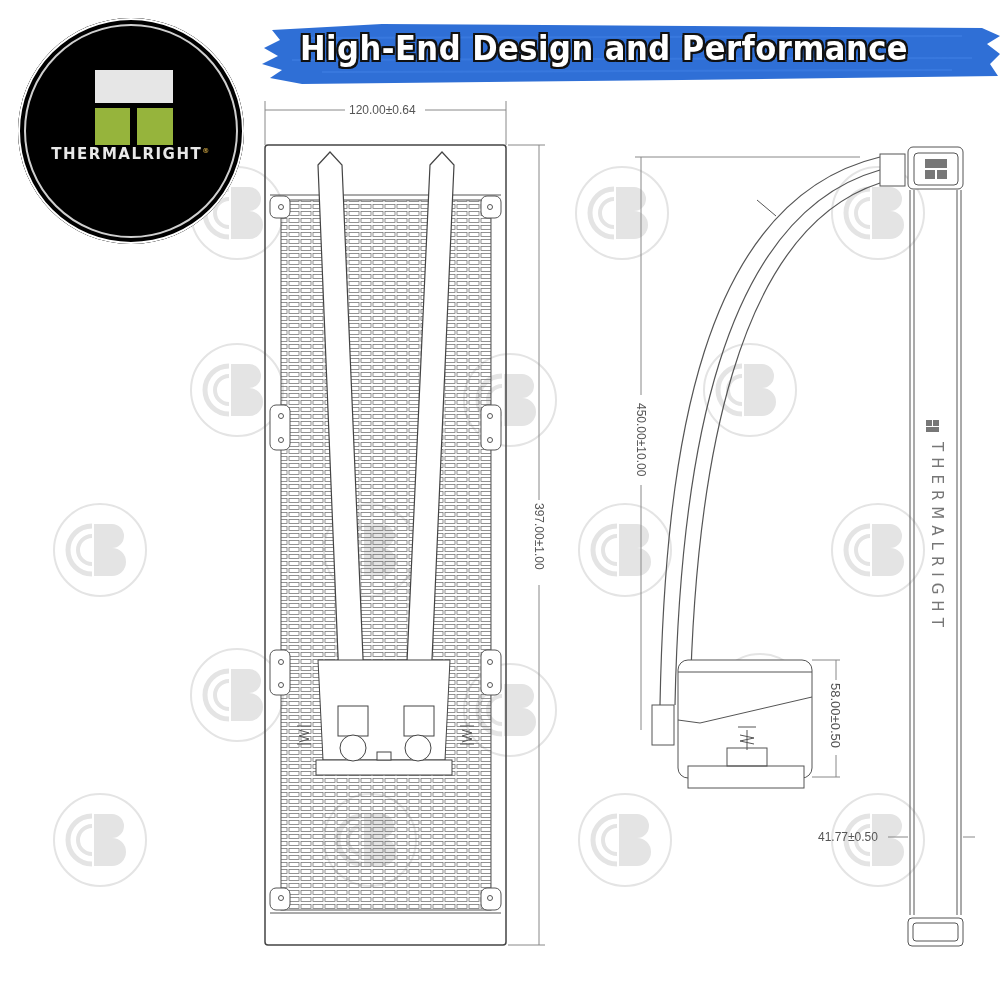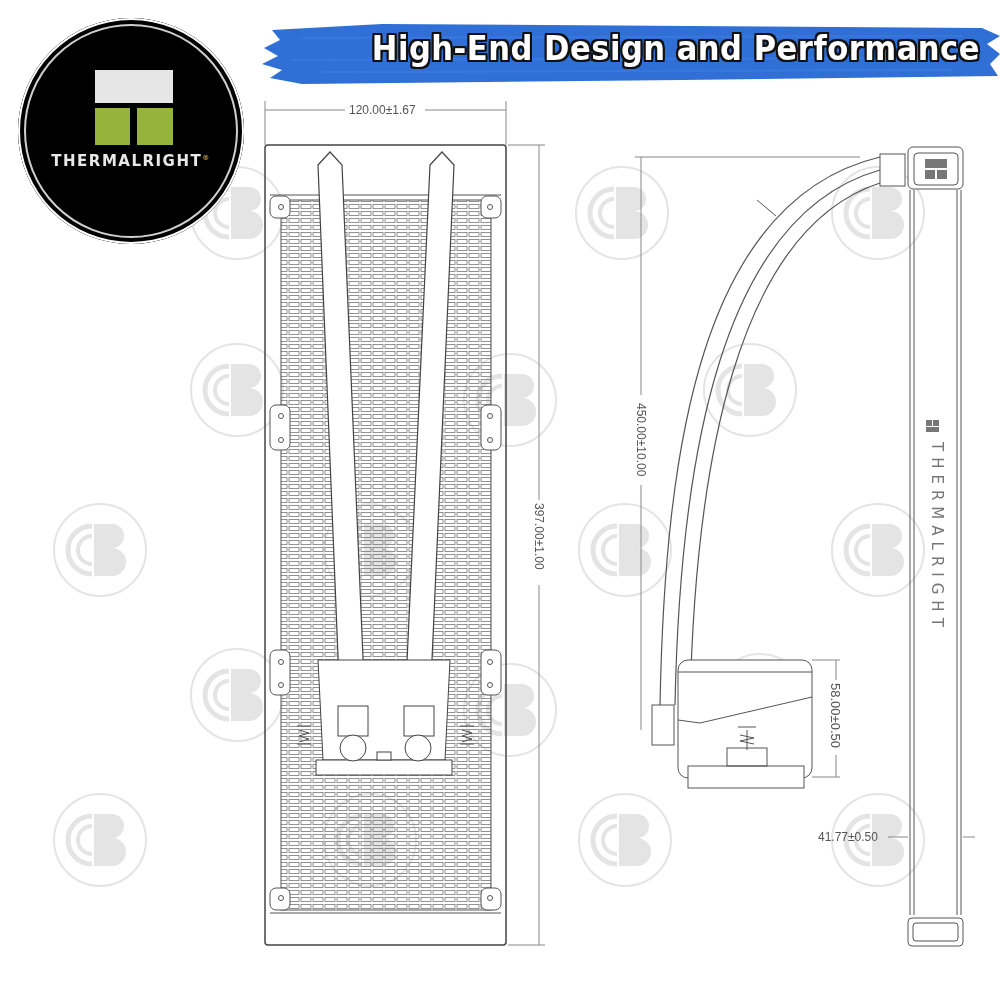--- a/index.html
+++ b/index.html
@@ -1,28 +1,28 @@
 <!DOCTYPE html>
 <html><head>
 <meta charset="utf-8">
 <style>
   html,body{margin:0;padding:0;background:#ffffff;}
   body{width:1000px;height:1000px;position:relative;overflow:hidden;font-family:"DejaVu Sans",sans-serif;}
   .abs{position:absolute;}
   
   #banner{left:262px;top:14px;width:738px;height:70px;}
-  #banner-title{left:300px;top:18px;width:680px;height:60px;line-height:60px;text-align:right;
+  #banner-title{left:300px;top:18px;width:680px;height:60px;line-height:60px;text-align:left;
     font-family:"DejaVu Sans Condensed","DejaVu Sans",sans-serif;font-weight:bold;font-size:34px;color:#fff;
     letter-spacing:0.5px;
     text-shadow:-2px -2px 0 #111,2px -2px 0 #111,-2px 2px 0 #111,2px 2px 0 #111,0 2px 0 #111,0 -2px 0 #111,2px 0 0 #111,-2px 0 0 #111;}
   
   #logo{left:18px;top:18px;width:226px;height:226px;border-radius:50%;background:#000;
     box-shadow:0 0 0 2px #fff inset, 0 0 0 4px #000 inset;}
   #logo-ring{left:24px;top:24px;width:210px;height:210px;border-radius:50%;border:2px solid #cfcfcf;}
-  #logo-text{left:18px;top:152px;width:226px;text-align:center;color:#e8e8e8;font-family:"DejaVu Sans",sans-serif;
+  #logo-text{left:18px;top:145px;width:226px;text-align:center;color:#e8e8e8;font-family:"DejaVu Sans",sans-serif;
     font-size:15px;letter-spacing:1.5px;font-weight:bold;}
   .dim-text{font-family:"Liberation Sans Narrow","Liberation Sans",sans-serif;color:#555;font-size:12px;white-space:nowrap;}
   .vtext{transform-origin:left top;}
 </style>
 </head>
 <body>
 
 <svg class="abs" style="left:0;top:0;" width="1000" height="1000">
   <defs>
     <g id="wm">
@@ -129,21 +129,21 @@
     <circle cx="353" cy="748" r="13"></circle>
     <circle cx="418" cy="748" r="13"></circle>
     <rect x="377" y="752" width="14" height="8"></rect>
   </g>
   <g stroke="#555" fill="none">
     <path d="M297,726 h14 M297,744 h14 M299,730 l10,3 l-10,3 l10,3 l-10,3"></path>
     <path d="M460,726 h14 M460,744 h14 M462,730 l10,3 l-10,3 l10,3 l-10,3"></path>
   </g>
 </svg>
 
-<div class="abs dim-text" style="left:349px;top:103px;">120.00±1.67</div>
+<div class="abs dim-text" style="left:349px;top:103px;">120.00±0.64</div>
 <div class="abs dim-text vtext" style="left:546px;top:503px;transform:rotate(90deg);">397.00±1.00</div>
 
 <svg class="abs" style="left:0;top:0;" width="1000" height="1000">
   <g stroke="#555" fill="none" stroke-width="1">
 
     <line x1="635" y1="157" x2="860" y2="157" stroke="#888"></line>
     <line x1="641" y1="157" x2="641" y2="395" stroke="#888"></line>
     <line x1="641" y1="485" x2="641" y2="730" stroke="#888"></line>
 
     <path d="M660,705 C665,450 700,200 880,157" stroke-width="1.2"></path>

